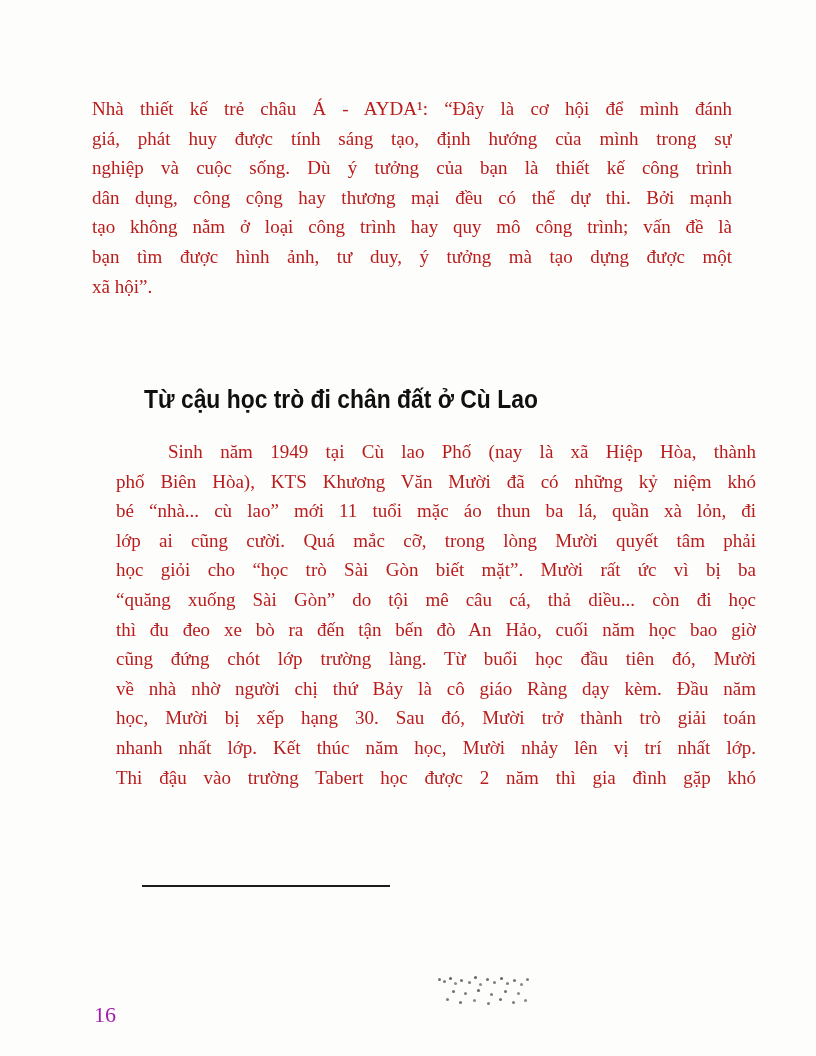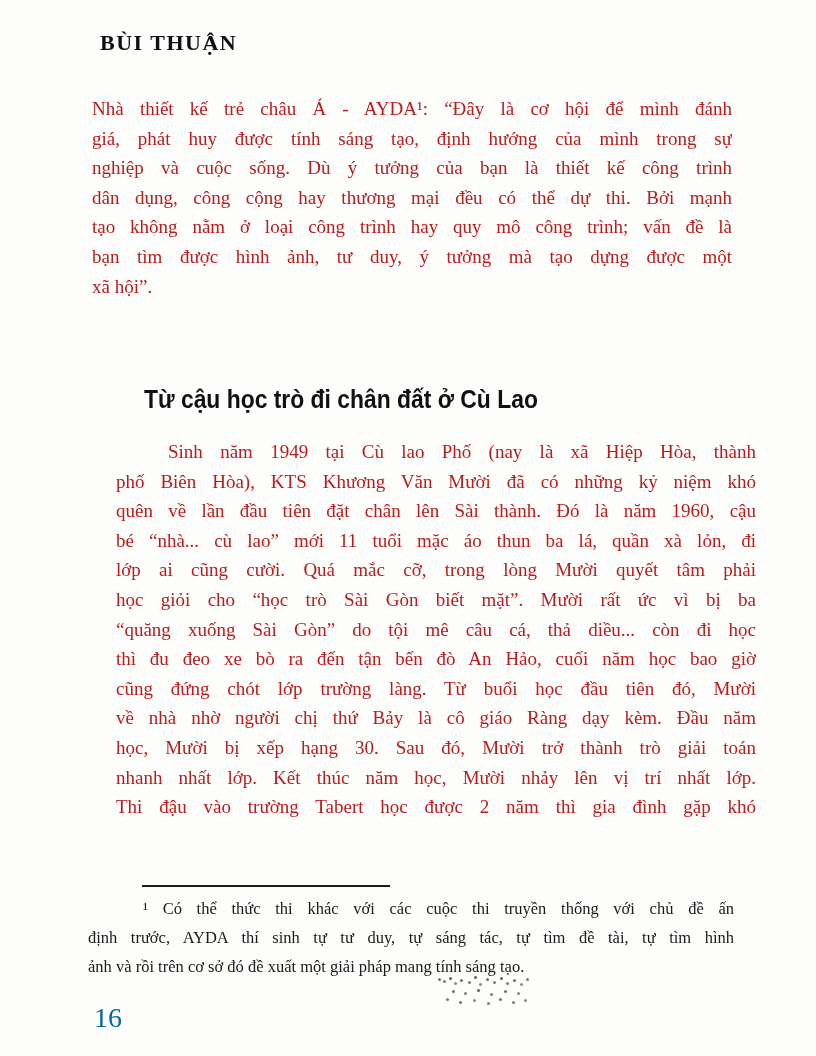--- a/index.html
+++ b/index.html
@@ -67,22 +67,22 @@
     top: 894px;
     font-size: 16.5px;
     line-height: 29px;
     color: #1a1a1a;
   }
   .footnote .tline.indent { text-indent: 55px; }
   .page-number {
     position: absolute;
     left: 94px;
     top: 1002px;
-    font-size: 28px;
-    color: #0369a1;
+    font-size: 22px;
+    color: #a21caf;
   }
   .ink-smudge {
     position: absolute;
     left: 438px;
     top: 978px;
     width: 100px;
     height: 36px;
     pointer-events: none;
   }
   .ink-smudge i {
@@ -100,57 +100,50 @@
       8px 20px 0 #555, 21px 23px 0 #444, 35px 21px 0 #666, 49px 24px 0 #555,
       61px 20px 0 #444, 74px 23px 0 #555, 86px 21px 0 #666;
     filter: blur(0.4px);
   }
 </style>
 </head>
 <body>
 
 <div class="page">
 
-  <div class="running-head">BÙI THUẬN</div>
 
   <div class="body-par par-1">
       <div class="tline">Nhà thiết kế trẻ châu Á - AYDA¹: “Đây là cơ hội để mình đánh</div>
       <div class="tline">giá, phát huy được tính sáng tạo, định hướng của mình trong sự</div>
       <div class="tline">nghiệp và cuộc sống. Dù ý tưởng của bạn là thiết kế công trình</div>
       <div class="tline">dân dụng, công cộng hay thương mại đều có thể dự thi. Bởi mạnh</div>
       <div class="tline">tạo không nằm ở loại công trình hay quy mô công trình; vấn đề là</div>
       <div class="tline">bạn tìm được hình ảnh, tư duy, ý tưởng mà tạo dựng được một</div>
       <div class="tline noj">xã hội”.</div>
     </div>
 
   <div class="section-heading">Từ cậu học trò đi chân đất ở Cù Lao</div>
 
   <div class="body-par par-2">
       <div class="tline indent">Sinh năm 1949 tại Cù lao Phố (nay là xã Hiệp Hòa, thành</div>
       <div class="tline">phố Biên Hòa), KTS Khương Văn Mười đã có những kỷ niệm khó</div>
-      <div class="tline">quên về lần đầu tiên đặt chân lên Sài thành. Đó là năm 1960, cậu</div>
       <div class="tline">bé “nhà... cù lao” mới 11 tuổi mặc áo thun ba lá, quần xà lỏn, đi</div>
       <div class="tline">lớp ai cũng cười. Quá mắc cỡ, trong lòng Mười quyết tâm phải</div>
       <div class="tline">học giỏi cho “học trò Sài Gòn biết mặt”. Mười rất ức vì bị ba</div>
       <div class="tline">“quăng xuống Sài Gòn” do tội mê câu cá, thả diều... còn đi học</div>
       <div class="tline">thì đu đeo xe bò ra đến tận bến đò An Hảo, cuối năm học bao giờ</div>
       <div class="tline">cũng đứng chót lớp trường làng. Từ buổi học đầu tiên đó, Mười</div>
       <div class="tline">về nhà nhờ người chị thứ Bảy là cô giáo Ràng dạy kèm. Đầu năm</div>
       <div class="tline">học, Mười bị xếp hạng 30. Sau đó, Mười trở thành trò giải toán</div>
       <div class="tline">nhanh nhất lớp. Kết thúc năm học, Mười nhảy lên vị trí nhất lớp.</div>
       <div class="tline">Thi đậu vào trường Tabert học được 2 năm thì gia đình gặp khó</div>
     </div>
 
   <div class="footnote-sep"></div>
 
-  <div class="footnote">
-      <div class="tline indent">¹ Có thể thức thi khác với các cuộc thi truyền thống với chủ đề ấn</div>
-      <div class="tline">định trước, AYDA thí sinh tự tư duy, tự sáng tác, tự tìm đề tài, tự tìm hình</div>
-      <div class="tline noj">ảnh và rồi trên cơ sở đó đề xuất một giải pháp mang tính sáng tạo.</div>
-    </div>
 
   <div class="ink-smudge">
       <i></i>
     </div>
 
   <div class="page-number">16</div>
 
 </div>
 
 </body></html>

